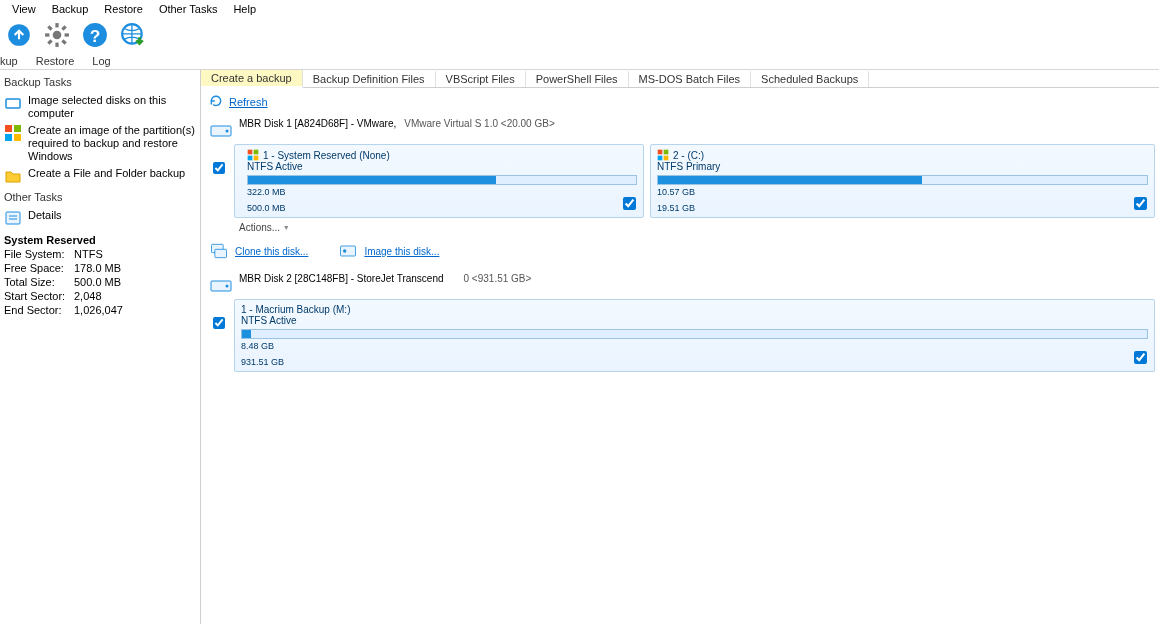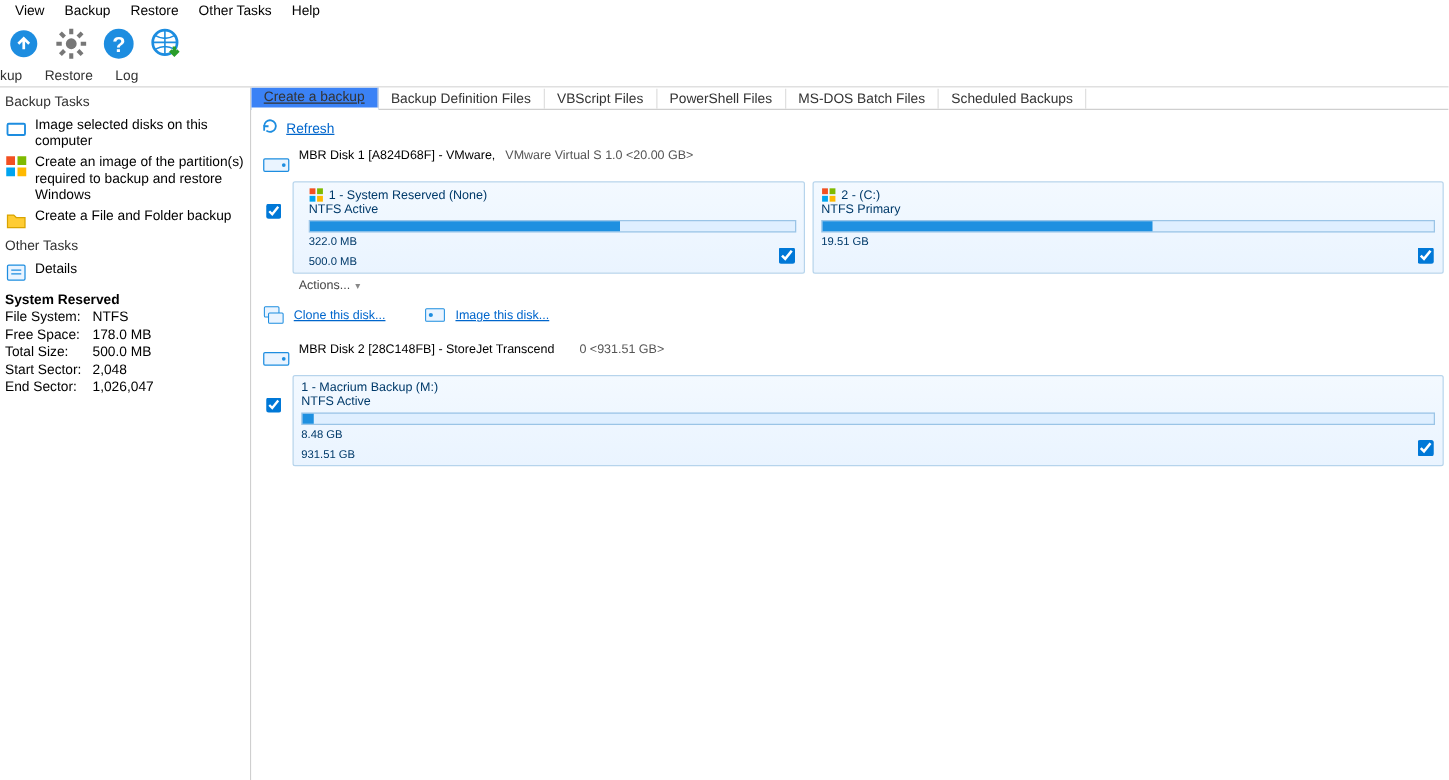--- a/index.html
+++ b/index.html
@@ -111,23 +111,22 @@
     font-size: 11px;
     background: #fff;
   }
   .righttabs .rtab {
     padding: 2px 10px;
     border-right: 1px solid #e0e0e0;
     cursor: default;
     color: #333;
   }
   .righttabs .rtab.active {
-    background: #3b82f6;
+    background: #fef9c3;
     border-bottom: 2px solid #fff;
-    text-decoration: underline;
   }
   .content {
     flex: 1 1 auto;
     overflow-y: auto;
     padding: 6px 4px;
     background: #fff;
   }
   .refresh-row {
     display: flex;
     align-items: center;
@@ -418,20 +417,21 @@
                   <rect x="1" y="10" width="7" height="7" fill="#00a4ef"></rect>
                   <rect x="10" y="10" width="7" height="7" fill="#ffb900"></rect>
                 </svg>
               <span>2 -  (C:)</span>
             </div>
             <div class="psubtitle">NTFS Primary</div>
             <div class="bar">
                 <div class="fill" style="width:54%"></div>
               </div>
             <div class="sizes">
+              <span>10.57 GB</span>
               <span>19.51 GB</span>
             </div>
             <input type="checkbox" class="pcheck" checked="" style="">
           </div>
         </div>
 
         <div class="actions-row">Actions...</div>
 
         <div class="disk-actions">
           <div class="da">

